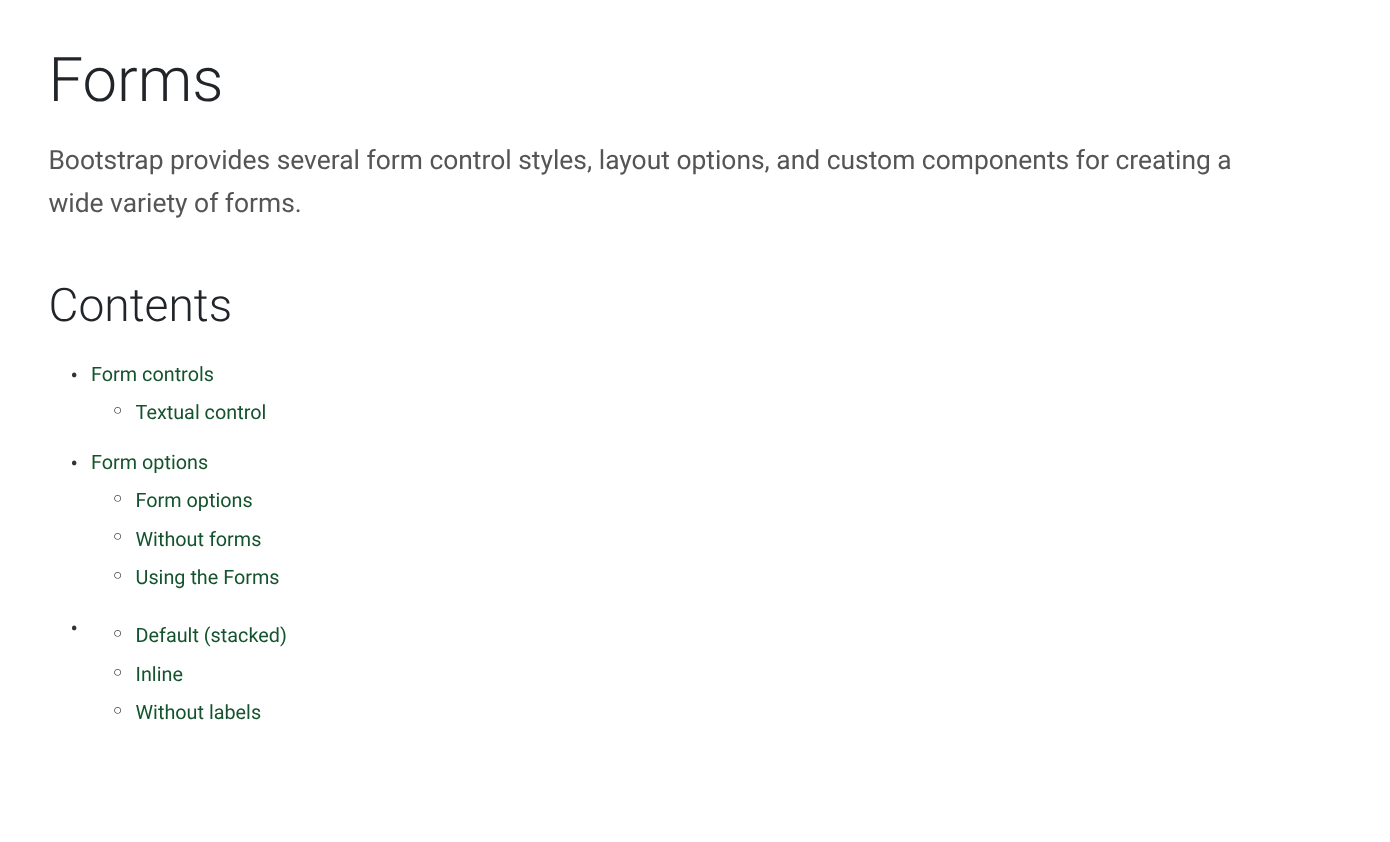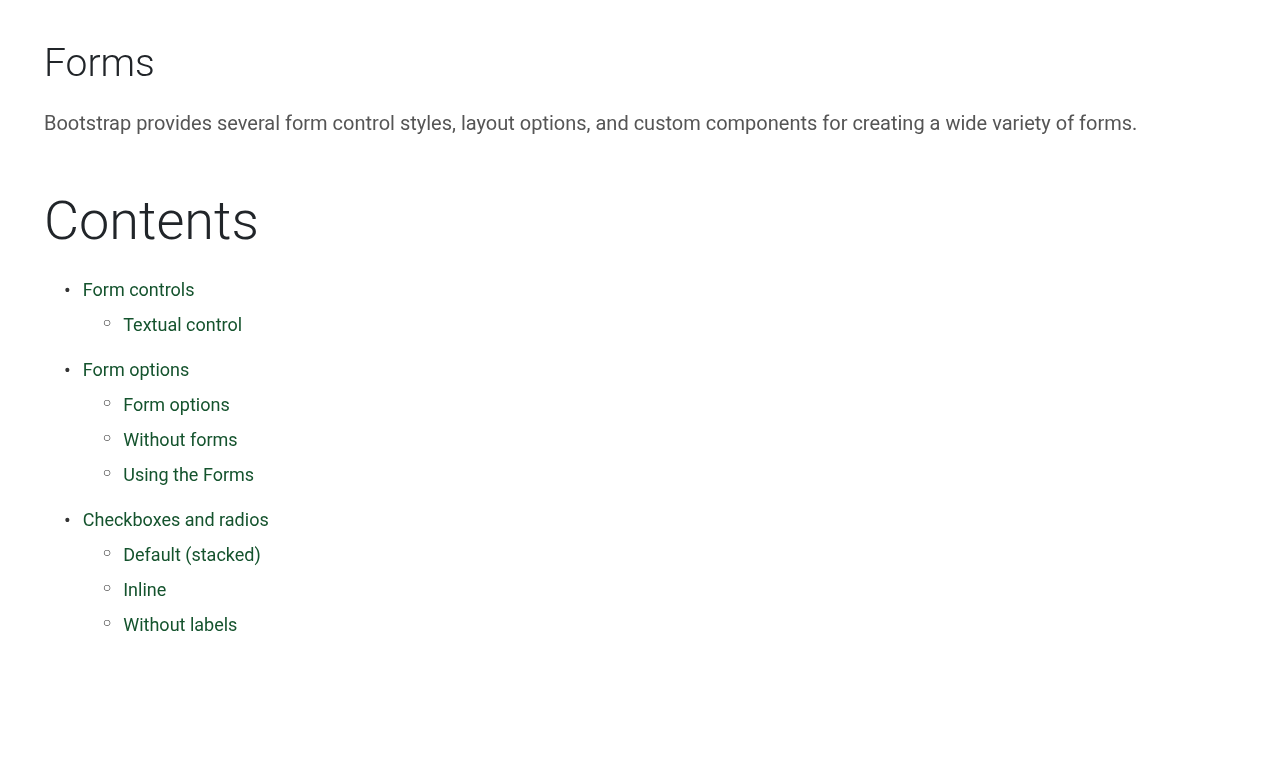--- a/index.html
+++ b/index.html
@@ -10,37 +10,37 @@
 
     body {
       font-family: -apple-system, BlinkMacSystemFont, "Segoe UI", Roboto, "Helvetica Neue", Arial, sans-serif;
       background-color: #ffffff;
       color: #333333;
       padding: 40px 44px;
       max-width: 1264px;
     }
 
     .page-title {
-      font-size: 39px;
+      font-size: 56px;
       font-weight: 300;
       color: #212529;
       line-height: 1.2;
       margin-bottom: 20px;
     }
 
     .page-description {
-      font-size: 20px;
+      font-size: 24px;
       color: #555555;
       line-height: 1.6;
       margin-bottom: 50px;
       max-width: 1100px;
     }
 
     .contents-title {
-      font-size: 54px;
+      font-size: 42px;
       font-weight: 300;
       color: #212529;
       margin-bottom: 24px;
     }
 
     .contents-list {
       list-style: none;
       padding-left: 20px;
     }
 
@@ -129,21 +129,20 @@
           <span class="bullet-hollow">○</span>
           <a href="#using-the-grid" class="list-item-link">Using the Forms</a>
         </li>
       </ul>
     </div>
   </li>
 
   <li>
     <span class="bullet-filled">•</span>
     <div>
-      <a href="#checkboxes-and-radios" class="list-item-link">Checkboxes and radios</a>
       <ul class="sub-list">
         <li>
           <span class="bullet-hollow">○</span>
           <a href="#default-stacked" class="list-item-link">Default (stacked)</a>
         </li>
         <li>
           <span class="bullet-hollow">○</span>
           <a href="#inline" class="list-item-link">Inline</a>
         </li>
         <li>

